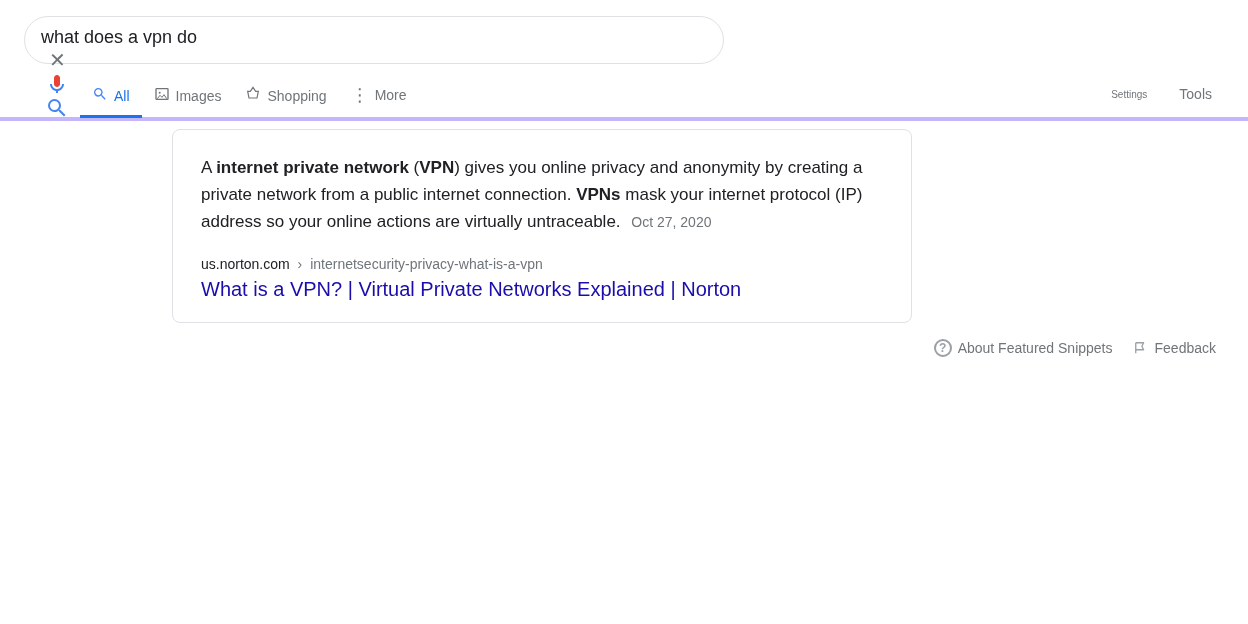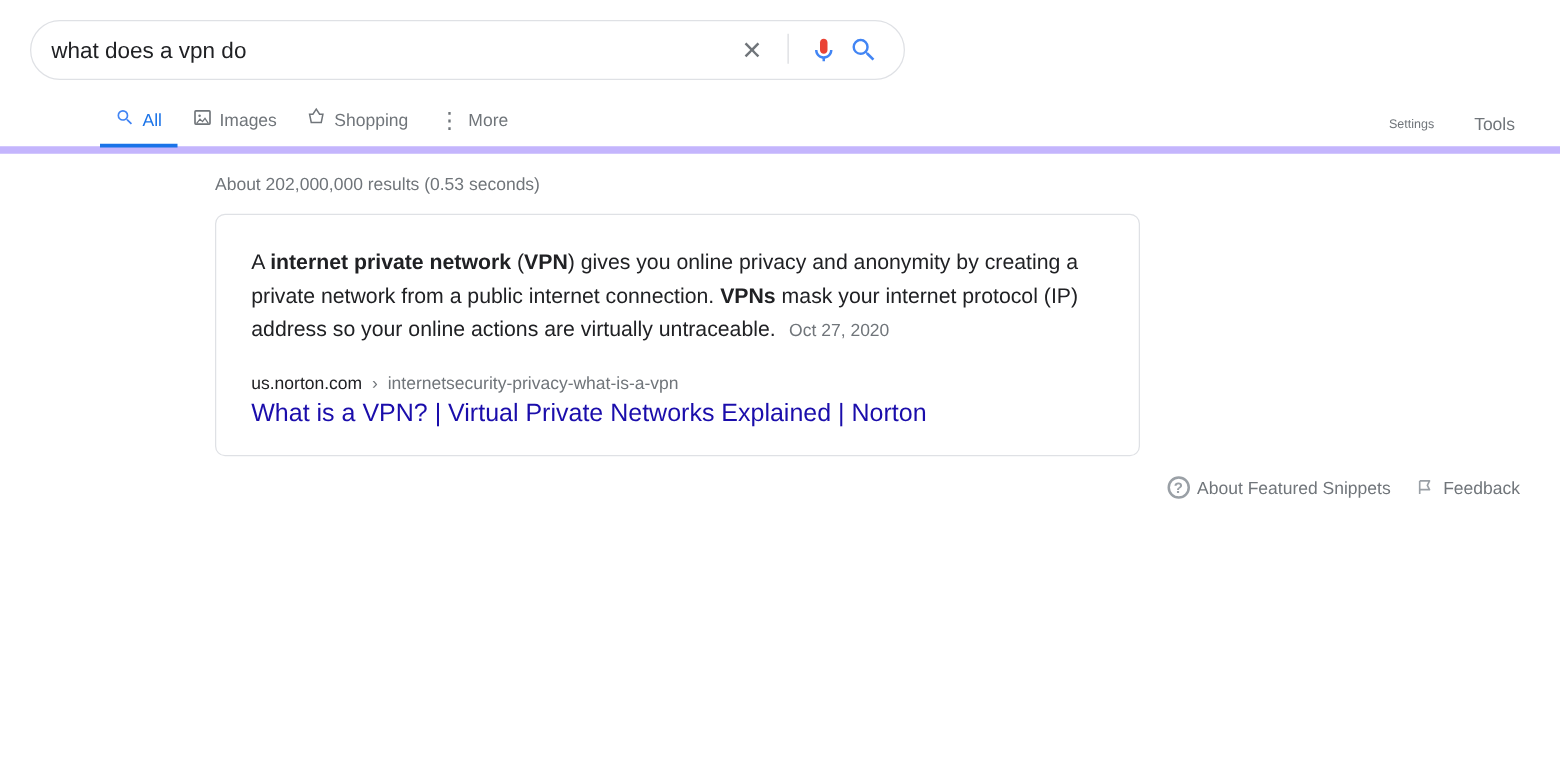--- a/index.html
+++ b/index.html
@@ -33,20 +33,21 @@
 
     .search-box {
       display: flex;
       border: 1px solid #dfe1e5;
       border-radius: 24px;
       padding: 10px 16px;
       width: 700px;
       height: 48px;
       box-shadow: none;
       background: #fff;
+      flex-direction: column;
     }
 
     .search-input {
       flex: 1;
       border: none;
       outline: none;
       font-size: 18px;
       color: #202124;
       background: transparent;
     }
@@ -95,23 +96,23 @@
 
     .search-icon-blue {
       width: 24px;
       height: 24px;
       color: #4285f4;
     }
 
     
     .nav-tabs {
       display: flex;
-      align-items: flex-end;
+      align-items: flex-start;
       padding: 8px 24px 0 80px;
-      border-bottom: 6px solid #c4b5fd;
+      border-bottom: 4px solid #c4b5fd;
       margin-top: 4px;
     }
 
     .nav-tab {
       display: flex;
       align-items: center;
       gap: 6px;
       padding: 10px 12px;
       font-size: 14px;
       color: #70757a;
@@ -317,23 +318,20 @@
     </a>
 
     <div class="nav-spacer"></div>
 
     <div class="nav-right">
       <a class="nav-settings">Settings</a>
       <a class="nav-tools">Tools</a>
     </div>
   </div>
 
-  <div class="results-info">
-    <span>About 202,000,000 results (0.53 seconds)</span>
-  </div>
 
   <div class="snippet-card">
     <div class="snippet-text">
       A <b>internet private network</b> (<b>VPN</b>) gives you online privacy and anonymity by creating a
       private network from a public internet connection. <b>VPNs</b> mask your internet protocol
       (IP) address so your online actions are virtually untraceable.
       <span class="snippet-date">Oct 27, 2020</span>
     </div>
 
     <div class="snippet-source-url">

